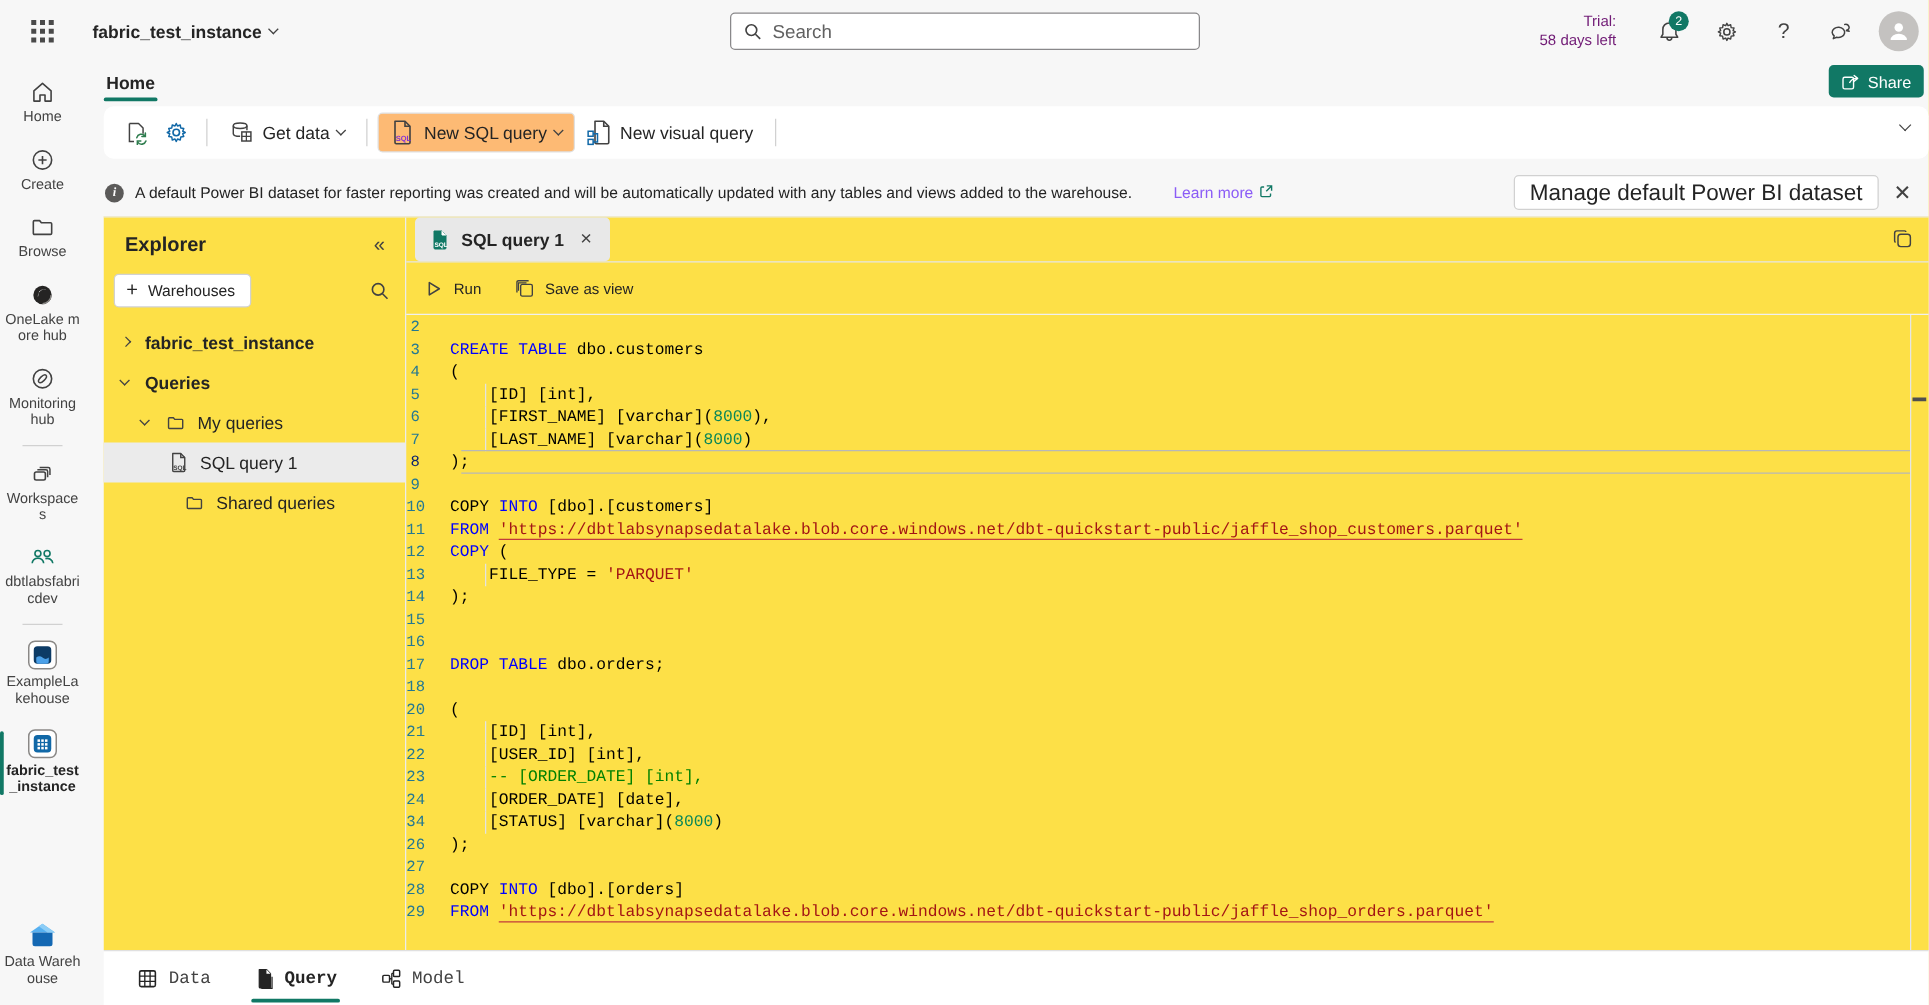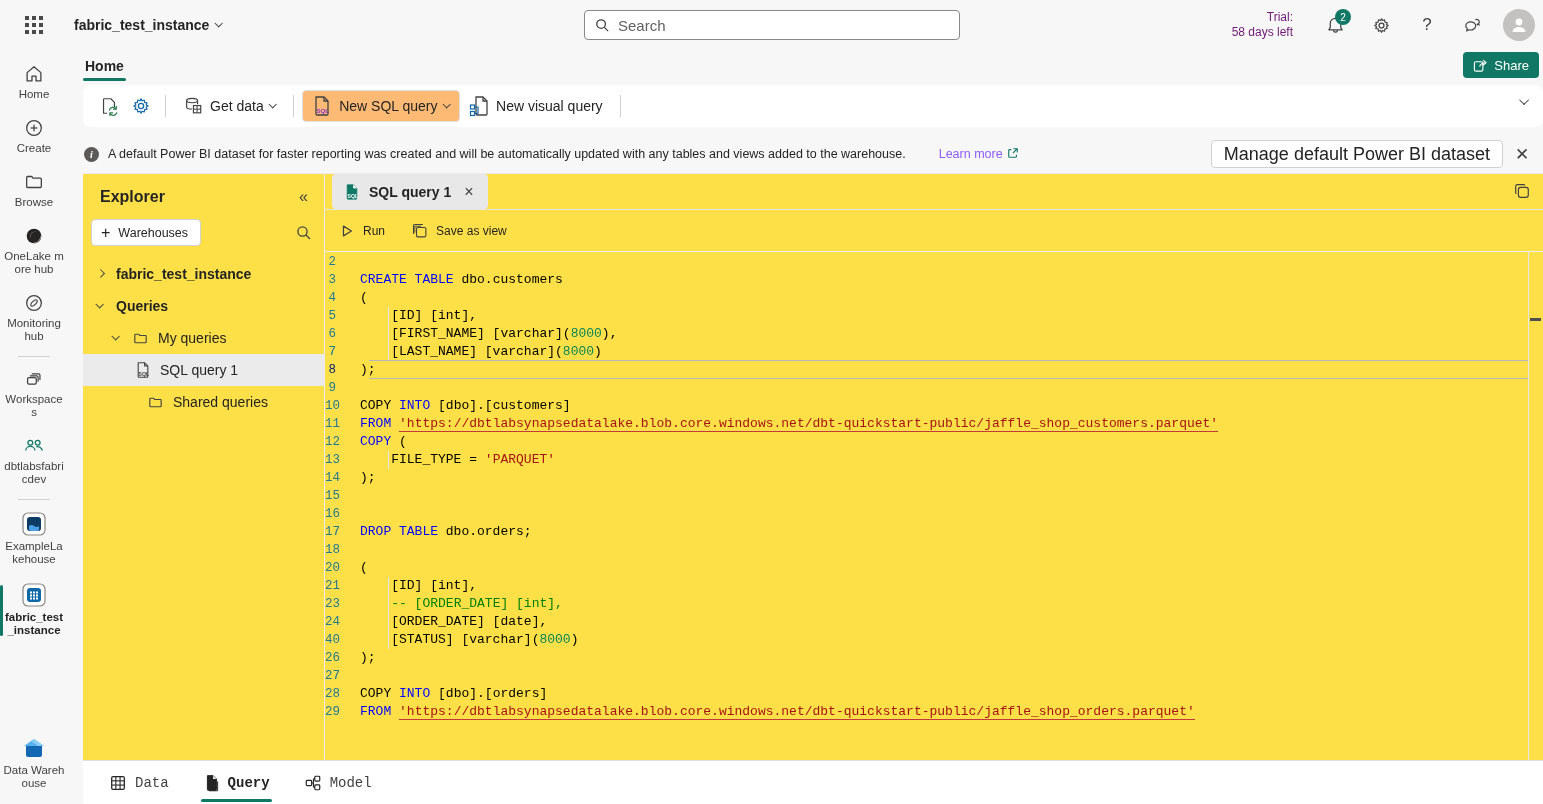--- a/index.html
+++ b/index.html
@@ -502,29 +502,33 @@
                 </div>
                 <div class="cl">
                   <span class="ln">20</span>
                   <span class="ct"><span>(</span></span>
                 </div>
                 <div class="cl guide">
                   <span class="ln">21</span>
                   <span class="ct"><span>    [ID] [int],</span></span>
                 </div>
                 <div class="cl guide">
+                  <span class="ln">22</span>
+                  <span class="ct"><span>    [USER_ID] [int],</span></span>
+                </div>
+                <div class="cl guide">
                   <span class="ln">23</span>
                   <span class="ct"><span>    </span><span class="com">-- [ORDER_DATE] [int],</span></span>
                 </div>
                 <div class="cl guide">
                   <span class="ln">24</span>
                   <span class="ct"><span>    [ORDER_DATE] [date],</span></span>
                 </div>
                 <div class="cl guide">
-                  <span class="ln">40</span>
+                  <span class="ln">34</span>
                   <span class="ct"><span>    [STATUS] [varchar](</span><span class="num">8000</span><span>)</span></span>
                 </div>
                 <div class="cl">
                   <span class="ln">26</span>
                   <span class="ct"><span>);</span></span>
                 </div>
                 <div class="cl">
                   <span class="ln">27</span>
                   <span class="ct"></span>
                 </div>

